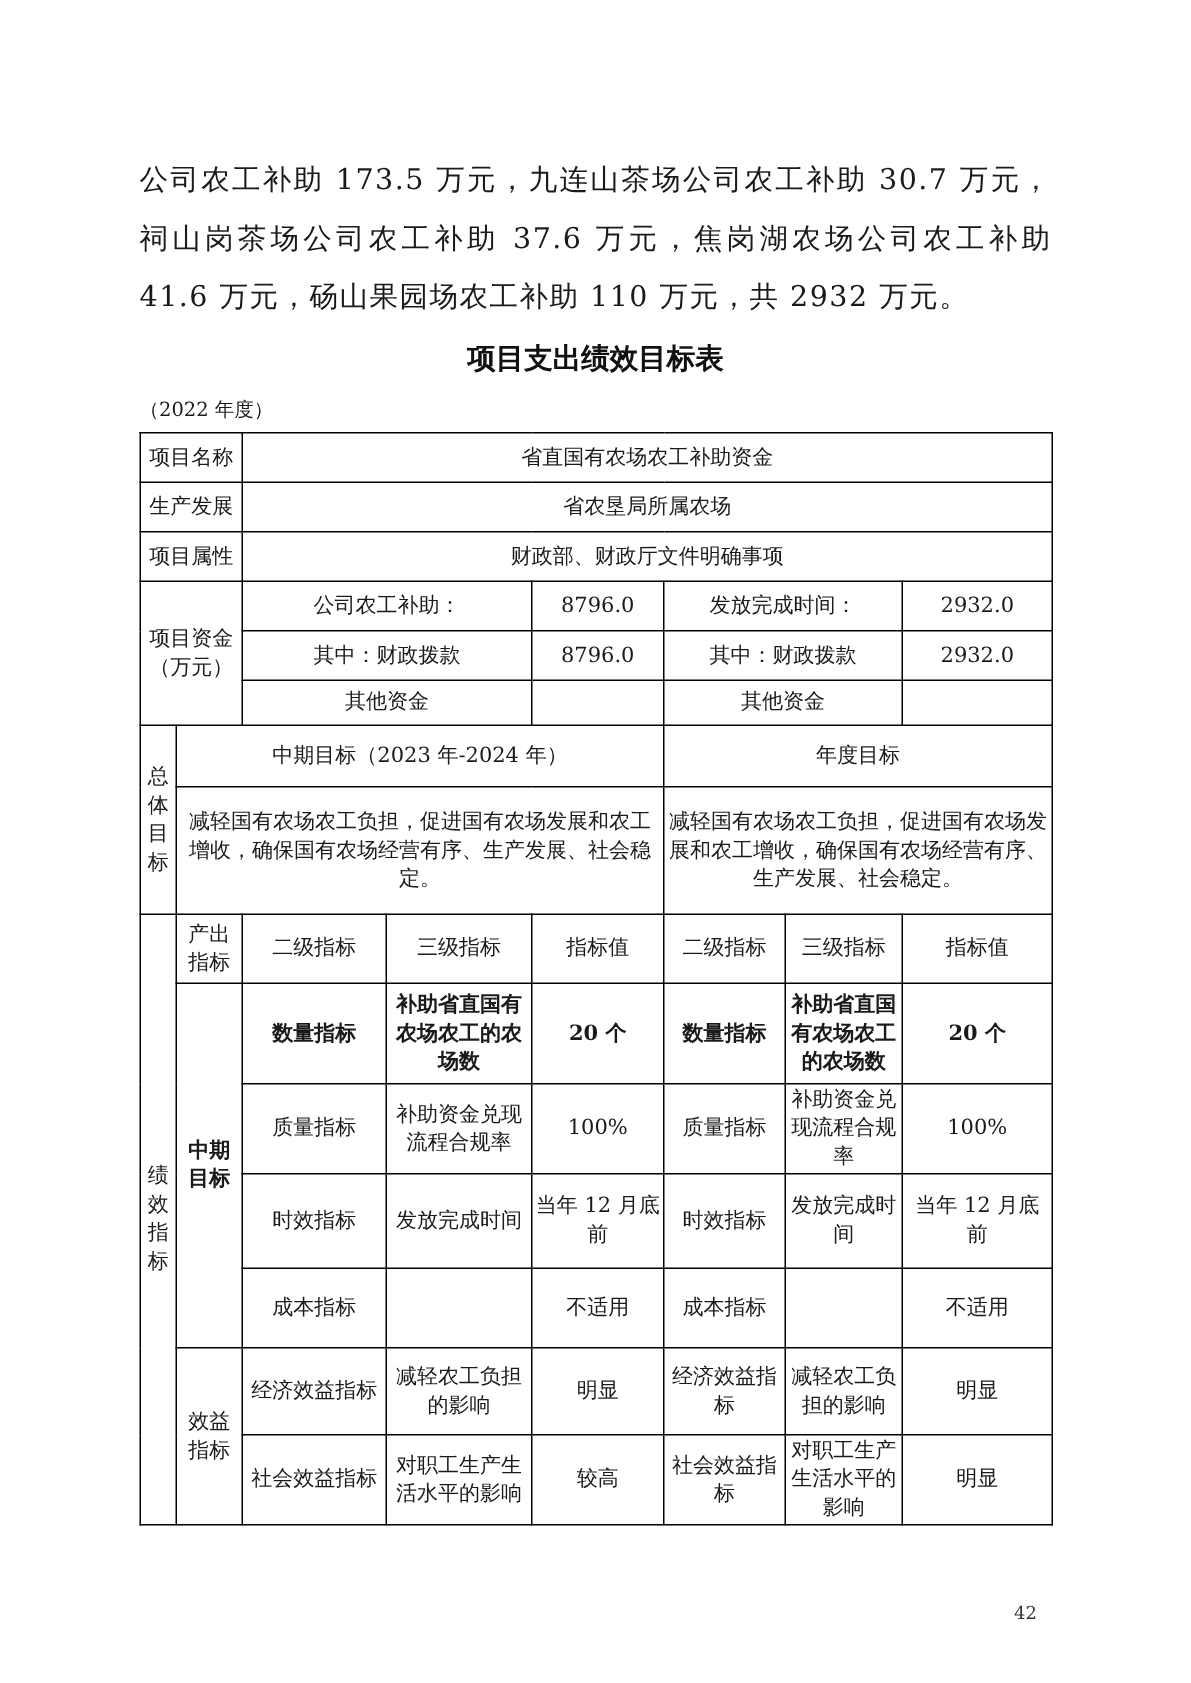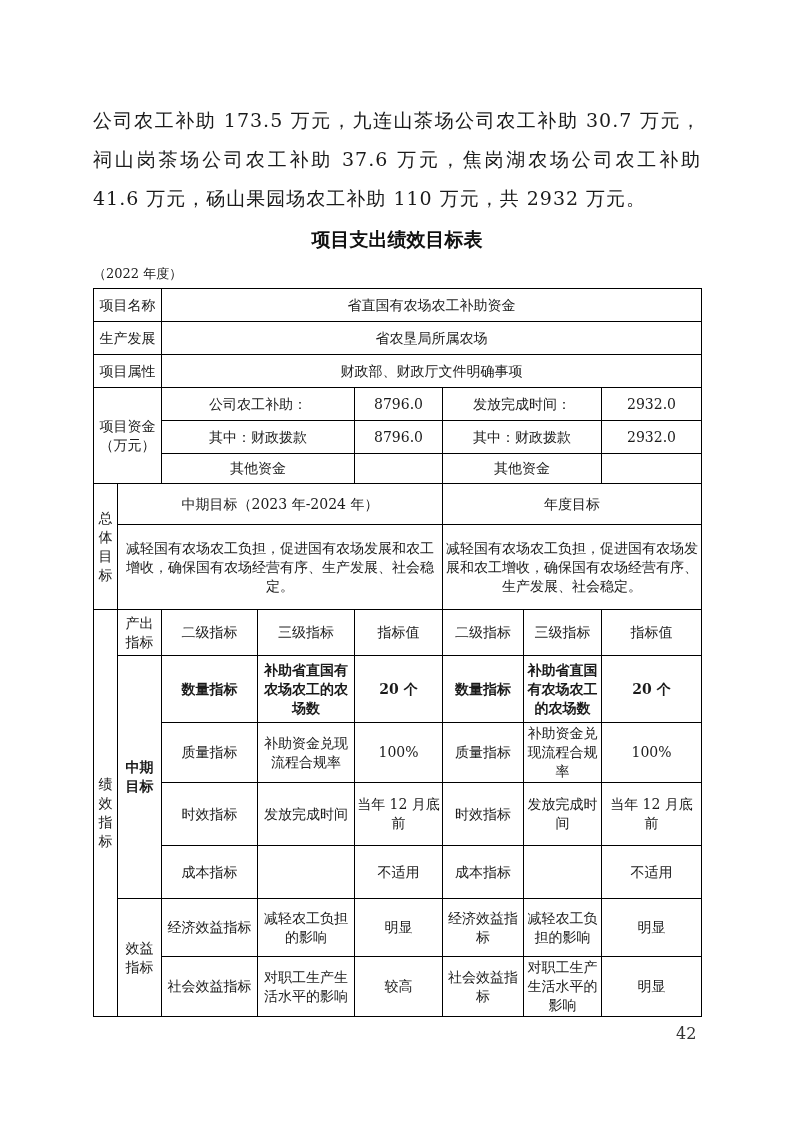--- a/index.html
+++ b/index.html
@@ -75,22 +75,22 @@
   tr.r-ihead td { height: 43px; }
   tr.r-qty   td { height: 64px; font-weight: bold; }
   tr.r-qual  td { height: 55px; }
   tr.r-time  td { height: 60px; }
   tr.r-cost  td { height: 50px; }
   tr.r-econ  td { height: 55px; }
   tr.r-soc   td { height: 56px; }
   .page-number {
     position: absolute;
     left: 676px;
-    top: 1024px;
-    font-size: 16px;
+    top: 1068px;
+    font-size: 12px;
     color: #333;
   }
 </style>
 </head>
 <body>
 
 <div class="page">
   <div class="content">
 
     <p class="body-text">公司农工补助 173.5 万元，九连山茶场公司农工补助 30.7 万元，祠山岗茶场公司农工补助 37.6 万元，焦岗湖农场公司农工补助 41.6 万元，砀山果园场农工补助 110 万元，共 2932 万元。</p>

